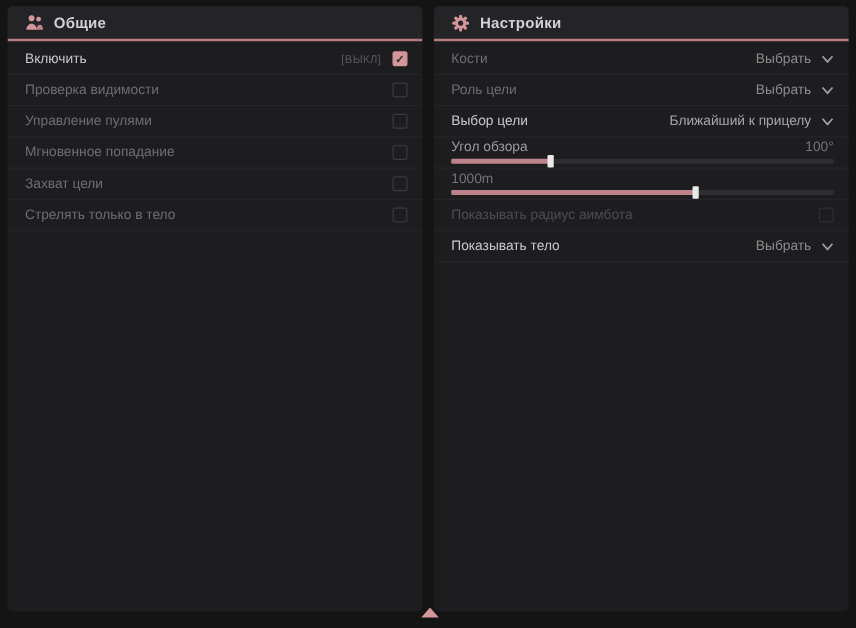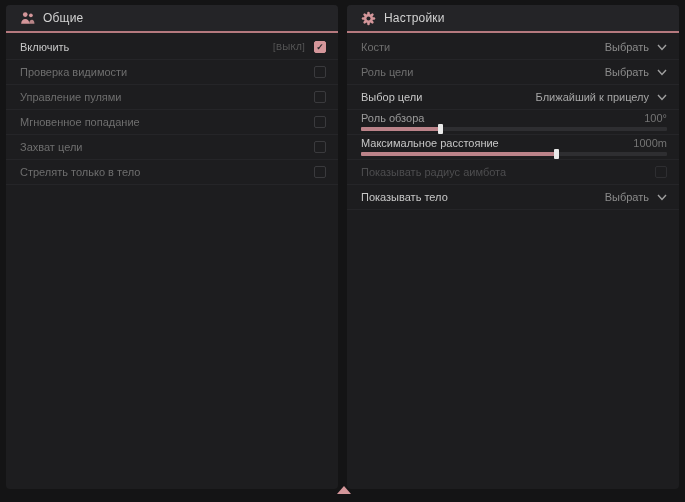--- a/index.html
+++ b/index.html
@@ -29,21 +29,21 @@
     height:28px;
     background:#242427;
     display:flex;
     align-items:center;
     gap:8px;
     padding:0 14px;
     border-bottom:2px solid #b5797e;
     flex:0 0 auto;
   }
   .panel-header .hicon { width:15px; height:15px; display:flex; align-items:center; }
-  .panel-header .htitle { font-size:12px; font-weight:normal; color:#d2d2d2; letter-spacing:.2px; }
+  .panel-header .htitle { font-size:12px; font-weight:bold; color:#d2d2d2; letter-spacing:.2px; }
   .rows { padding-top:2px; flex:1 1 auto; }
   .row {
     height:25px;
     display:flex;
     align-items:center;
     justify-content:space-between;
     padding:0 12px 0 14px;
     border-bottom:1px solid #252528;
   }
   .row .label { white-space:nowrap; }
@@ -216,32 +216,31 @@
               <span>
                 <svg class="chev" viewBox="0 0 10 7">
                   <polyline points="1,1 5,5.5 9,1" fill="none" stroke="#9f9f9f" stroke-width="1.4"></polyline>
                 </svg>
               </span>
             </div>
           </div>
         </div>
         <div class="slider-row">
           <div class="slider-top">
-            <span class="label tone-medium">Роль обзора</span>
+            <span class="label tone-medium">Угол обзора</span>
             <span class="value">100°</span>
           </div>
           <div class="slider-track">
             <div class="slider-fill" style="width: 26%;">
               <div class="slider-handle"></div>
             </div>
           </div>
         </div>
         <div class="slider-row">
           <div class="slider-top">
-            <span class="label tone-bright">Максимальное расстояние</span>
             <span class="value">1000m</span>
           </div>
           <div class="slider-track">
             <div class="slider-fill" style="width: 64%;">
               <div class="slider-handle"></div>
             </div>
           </div>
         </div>
         <div class="row">
           <span class="label tone-faint">Показывать радиус аимбота</span>

